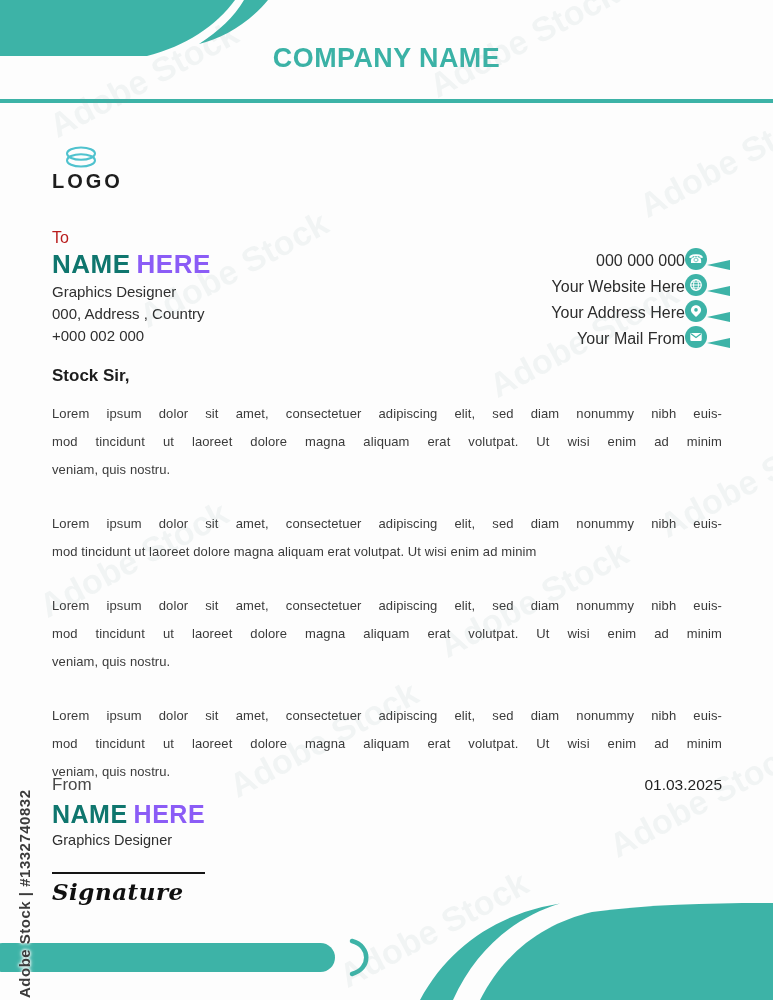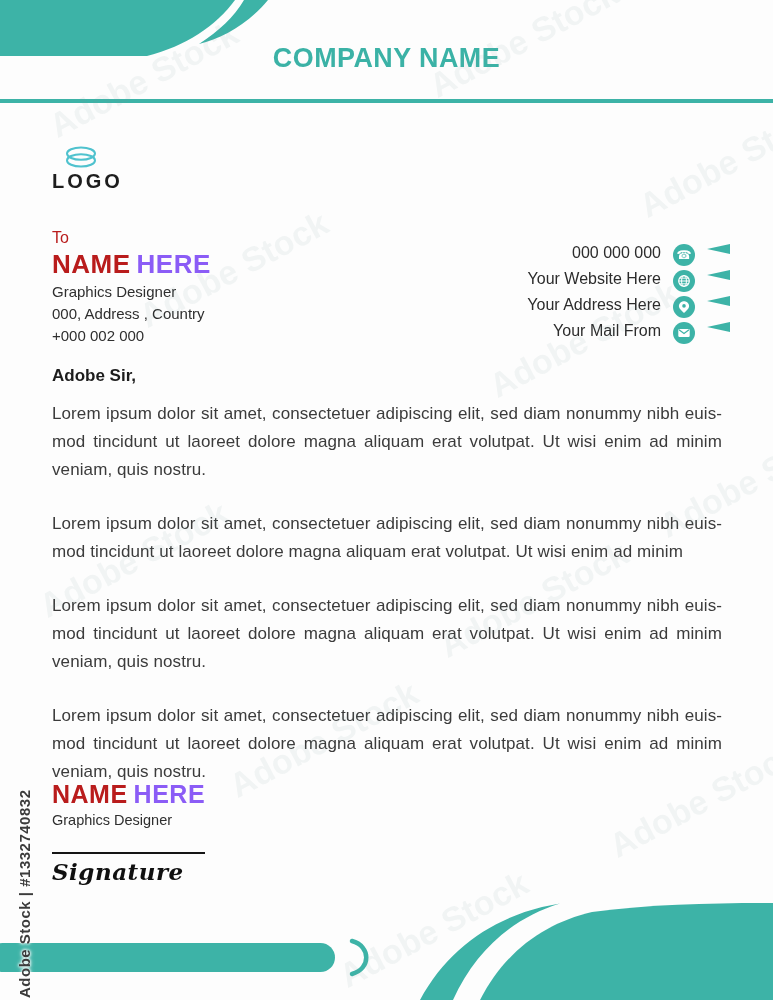--- a/index.html
+++ b/index.html
@@ -16,34 +16,34 @@
   }
   .divider{position:absolute;top:99px;left:0;width:773px;height:4px;background:#3db3a7;}
   
   .logo-block{position:absolute;top:146px;left:52px;}
   .logo-rings{display:block;margin-left:12px;}
   .logo-text{font-size:20px;font-weight:800;letter-spacing:3px;color:#1d1d1d;margin-top:1px;}
   
   .to-block{position:absolute;top:228px;left:52px;line-height:1.25;}
   .to-heading{font-size:16px;color:#b91c1c;margin-bottom:3px;}
   .big-name{font-size:26px;font-weight:800;letter-spacing:.5px;line-height:1.05;margin-bottom:5px;}
-  .big-name .n1{color:#b91c1c;}
+  .big-name .n1{color:#0f766e;}
   .big-name .n2{color:#8b5cf6;margin-left:6px;}
   .sub-line{font-size:15px;color:#2f2f2f;margin-top:3px;}
   
   .contact-block{position:absolute;top:244px;right:43px;}
-  .contact-row{display:flex;align-items:flex-start;justify-content:flex-end;height:26px;gap:12px;}
+  .contact-row{display:flex;align-items:flex-end;justify-content:flex-end;height:26px;gap:0;}
   .contact-label{font-size:16px;color:#2c2c2c;}
   .c-circle{width:22px;height:22px;border-radius:50%;background:#3db3a7;display:flex;align-items:center;justify-content:center;flex:0 0 auto;}
   .c-circle .glyph{color:#fff;font-family:"DejaVu Sans",sans-serif;font-size:12px;line-height:1;}
   .c-tri{width:0;height:0;border-top:5px solid transparent;border-bottom:5px solid transparent;border-right:23px solid #3db3a7;flex:0 0 auto;}
   
   .letter{position:absolute;top:366px;left:52px;width:670px;color:#3b3b3b;}
   .salutation{font-size:17px;font-weight:700;color:#1c1c1c;margin-bottom:14px;}
-  .para{margin-bottom:26px;font-size:17px;line-height:28px;letter-spacing:.1px;}
+  .para{margin-bottom:26px;font-size:13px;line-height:28px;letter-spacing:.1px;}
   .para .line{text-align:justify;text-align-last:justify;}
   .para .line:last-child{text-align-last:left;}
   
   .from-block{position:absolute;top:775px;left:52px;right:51px;}
   .from-row{display:flex;justify-content:space-between;align-items:baseline;}
   .from-heading{font-size:17px;color:#4a4a4a;}
   .date{font-size:15.5px;color:#1f1f1f;}
   .from-name{margin-top:6px;font-size:25px;}
   .from-role{font-size:14.5px;color:#2f2f2f;margin-top:2px;}
   .sig-line{width:153px;height:0;border-top:2px solid #151515;margin-top:24px;}
@@ -124,21 +124,21 @@
         <svg width="14" height="14" viewBox="0 0 14 14">
           <rect x="1.3" y="3" width="11.4" height="8" rx="1.2" fill="#fff"></rect>
           <path d="M2 3.8 L7 7.6 L12 3.8" fill="none" stroke="#3db3a7" stroke-width="1.2"></path>
         </svg>
       </span>
       <span class="c-tri"></span>
     </div>
   </div>
 
 <div class="letter">
-  <div class="salutation">Adobe Sir,</div>
+  <div class="salutation">Stock Sir,</div>
   <div id="paragraphs">
       <div class="para">
         <div class="line">Lorem ipsum dolor sit amet, consectetuer adipiscing elit, sed diam nonummy nibh euis-</div>
         <div class="line">mod tincidunt ut laoreet dolore magna aliquam erat volutpat. Ut wisi enim ad minim</div>
         <div class="line">veniam, quis nostru.</div>
       </div>
       <div class="para">
         <div class="line">Lorem ipsum dolor sit amet, consectetuer adipiscing elit, sed diam nonummy nibh euis-</div>
         <div class="line">mod tincidunt ut laoreet dolore magna aliquam erat volutpat. Ut wisi enim ad minim</div>
       </div>
@@ -149,20 +149,24 @@
       </div>
       <div class="para">
         <div class="line">Lorem ipsum dolor sit amet, consectetuer adipiscing elit, sed diam nonummy nibh euis-</div>
         <div class="line">mod tincidunt ut laoreet dolore magna aliquam erat volutpat. Ut wisi enim ad minim</div>
         <div class="line">veniam, quis nostru.</div>
       </div>
     </div>
 </div>
 
 <div class="from-block">
+  <div class="from-row">
+    <span class="from-heading">From</span>
+    <span class="date">01.03.2025</span>
+  </div>
   <div class="big-name from-name">
     <span class="n1">NAME</span><span class="n2">HERE</span>
   </div>
   <div class="from-role">Graphics Designer</div>
   <div class="sig-line"></div>
   <div class="sig-text">Signature</div>
 </div>
 
 <svg class="footer-svg" width="773" height="100" viewBox="0 0 773 100">
   <rect x="-12" y="43" width="347" height="29" rx="14.5" fill="#3db3a7"></rect>

